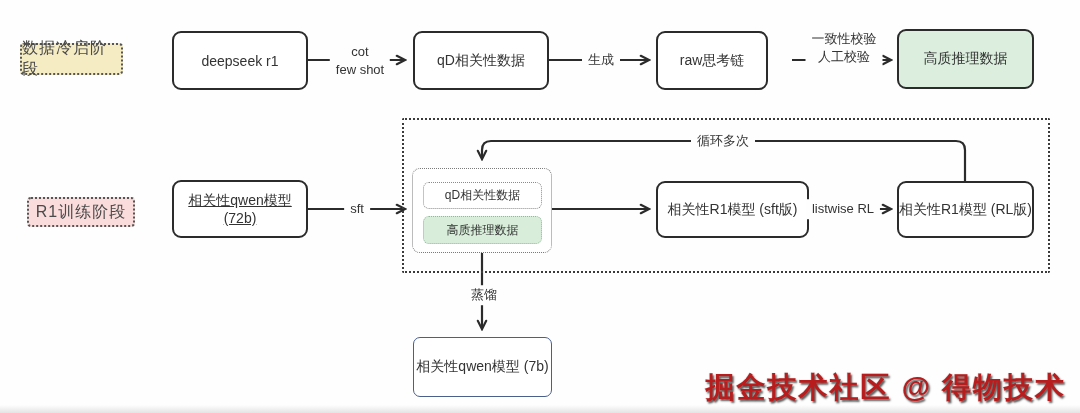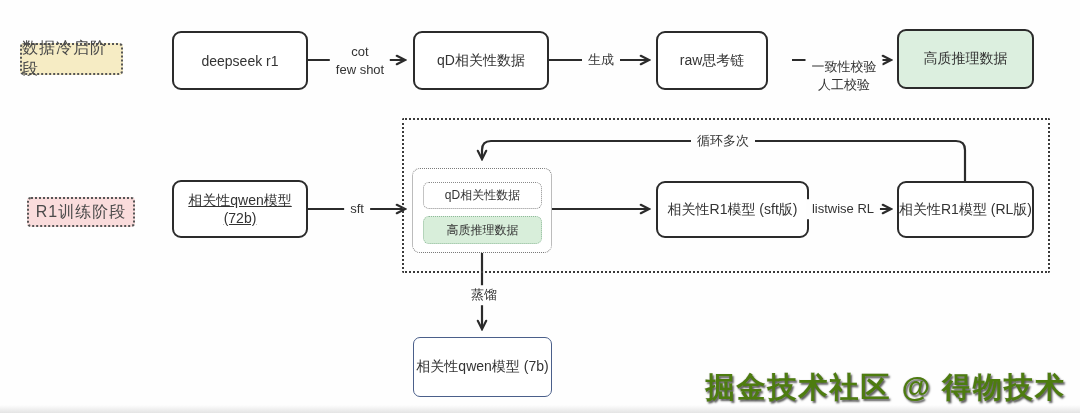--- a/index.html
+++ b/index.html
@@ -91,21 +91,21 @@
     white-space: nowrap;
   }
 
   .watermark {
     position: absolute;
     right: 14px;
     bottom: 5px;
     font-size: 29px;
     font-weight: bold;
     letter-spacing: 2px;
-    color: #4d7c0f;
+    color: #b91c1c;
     text-shadow: 1.5px 1.5px 2px #5a5a5a, -0.5px -0.5px 1px #c8c8c8;
     white-space: nowrap;
   }
 
   .bottom-fade {
     position: absolute;
     left: 0; right: 0; bottom: 0;
     height: 8px;
     background: linear-gradient(to bottom, rgba(150,150,150,0), rgba(150,150,150,0.25));
     pointer-events: none;
@@ -151,21 +151,21 @@
   <div class="node" style="left:656px; top:181px; width:153px; height:57px;">相关性R1模型 (sft版)</div>
   <div class="node" style="left:897px; top:181px; width:137px; height:57px;">相关性R1模型 (RL版)</div>
 
   <div class="node blue-border" style="left:413px; top:337px; width:139px; height:60px;">相关性qwen模型 (7b)</div>
 
   <div class="edge-label" style="left:360px; top:61px;">
     <span>cot</span><br>
     <span>few shot</span>
   </div>
   <div class="edge-label" style="left:601px; top:60px;">生成</div>
-  <div class="edge-label" style="left:844px; top:76px;">
+  <div class="edge-label" style="left:844px; top:48px;">
     <span>一致性校验</span><br>
     <span>人工校验</span>
   </div>
   <div class="edge-label" style="left:357px; top:209px;">sft</div>
   <div class="edge-label" style="left:843px; top:209px;">listwise RL</div>
   <div class="edge-label" style="left:723px; top:141px;">循环多次</div>
   <div class="edge-label" style="left:484px; top:295px;">蒸馏</div>
 
   <div class="watermark">掘金技术社区 @ 得物技术</div>
 

